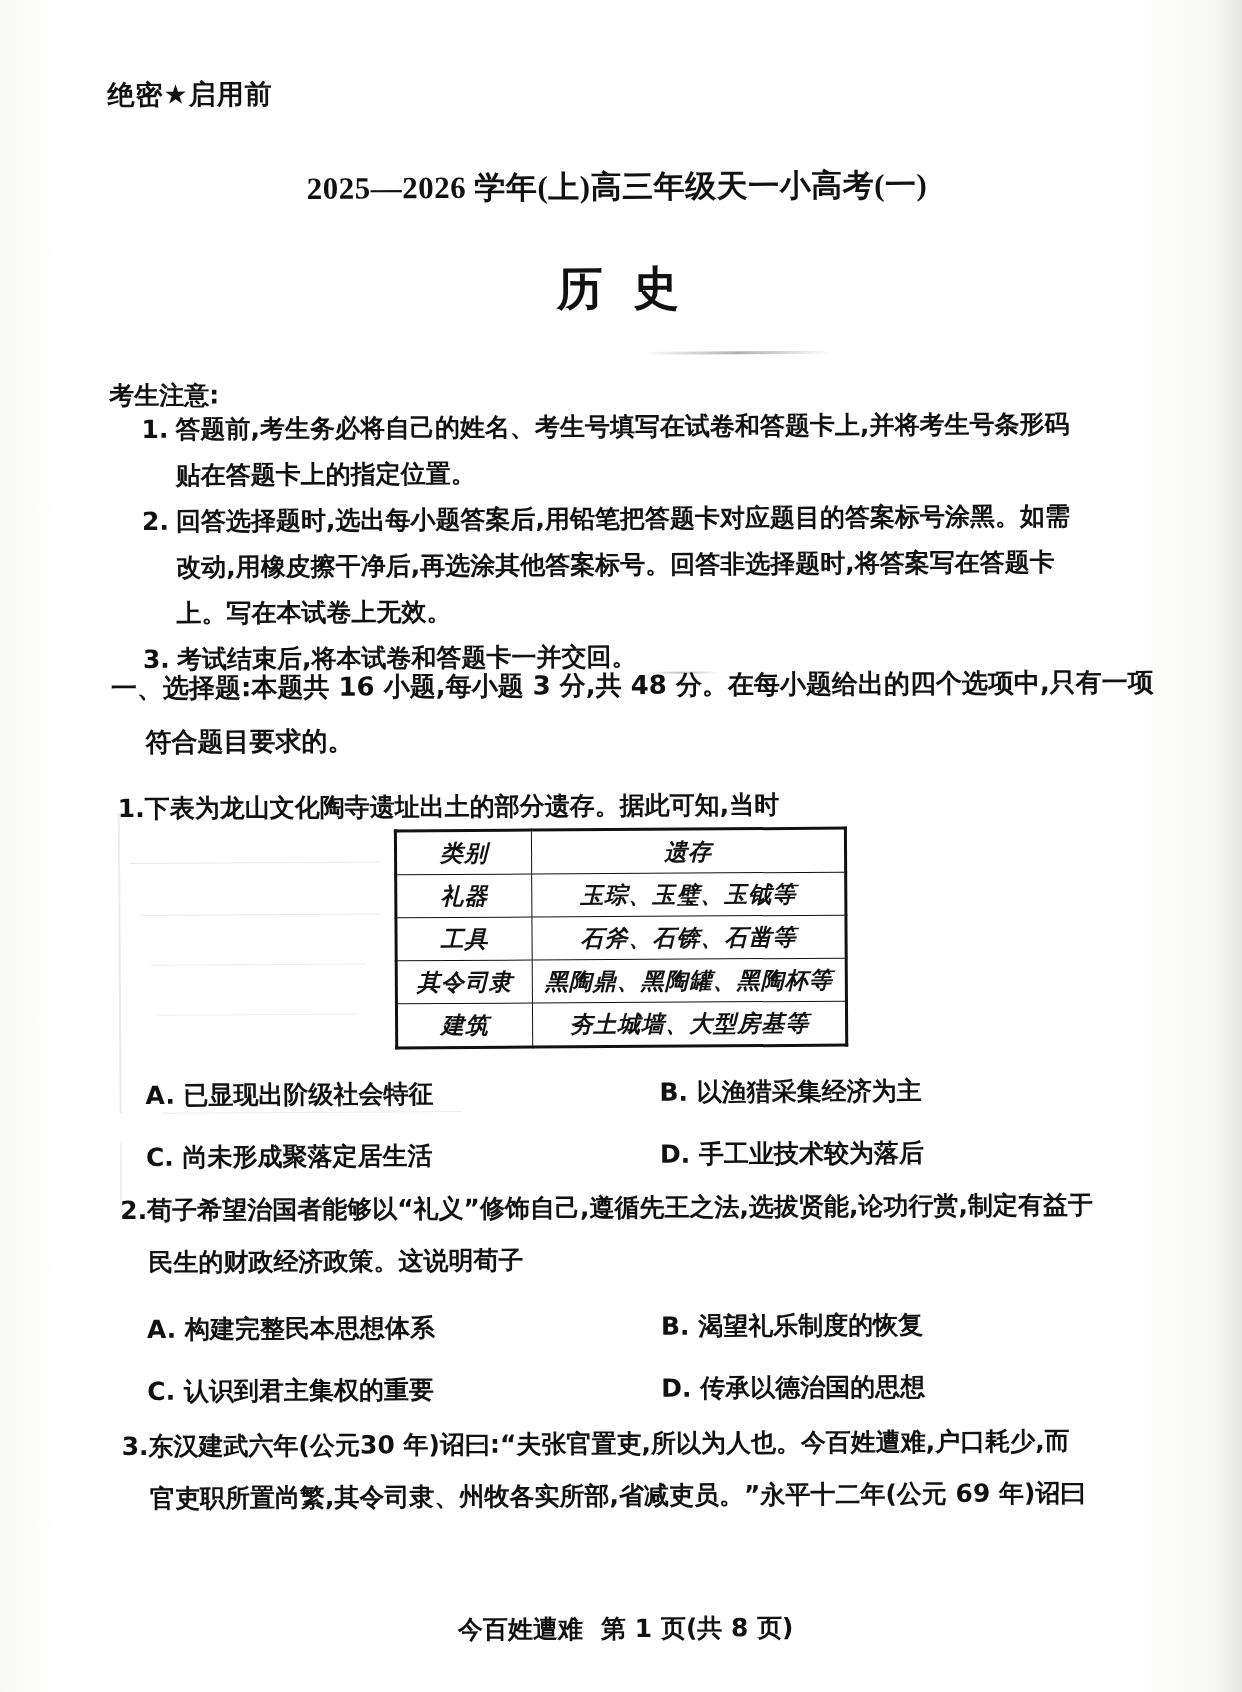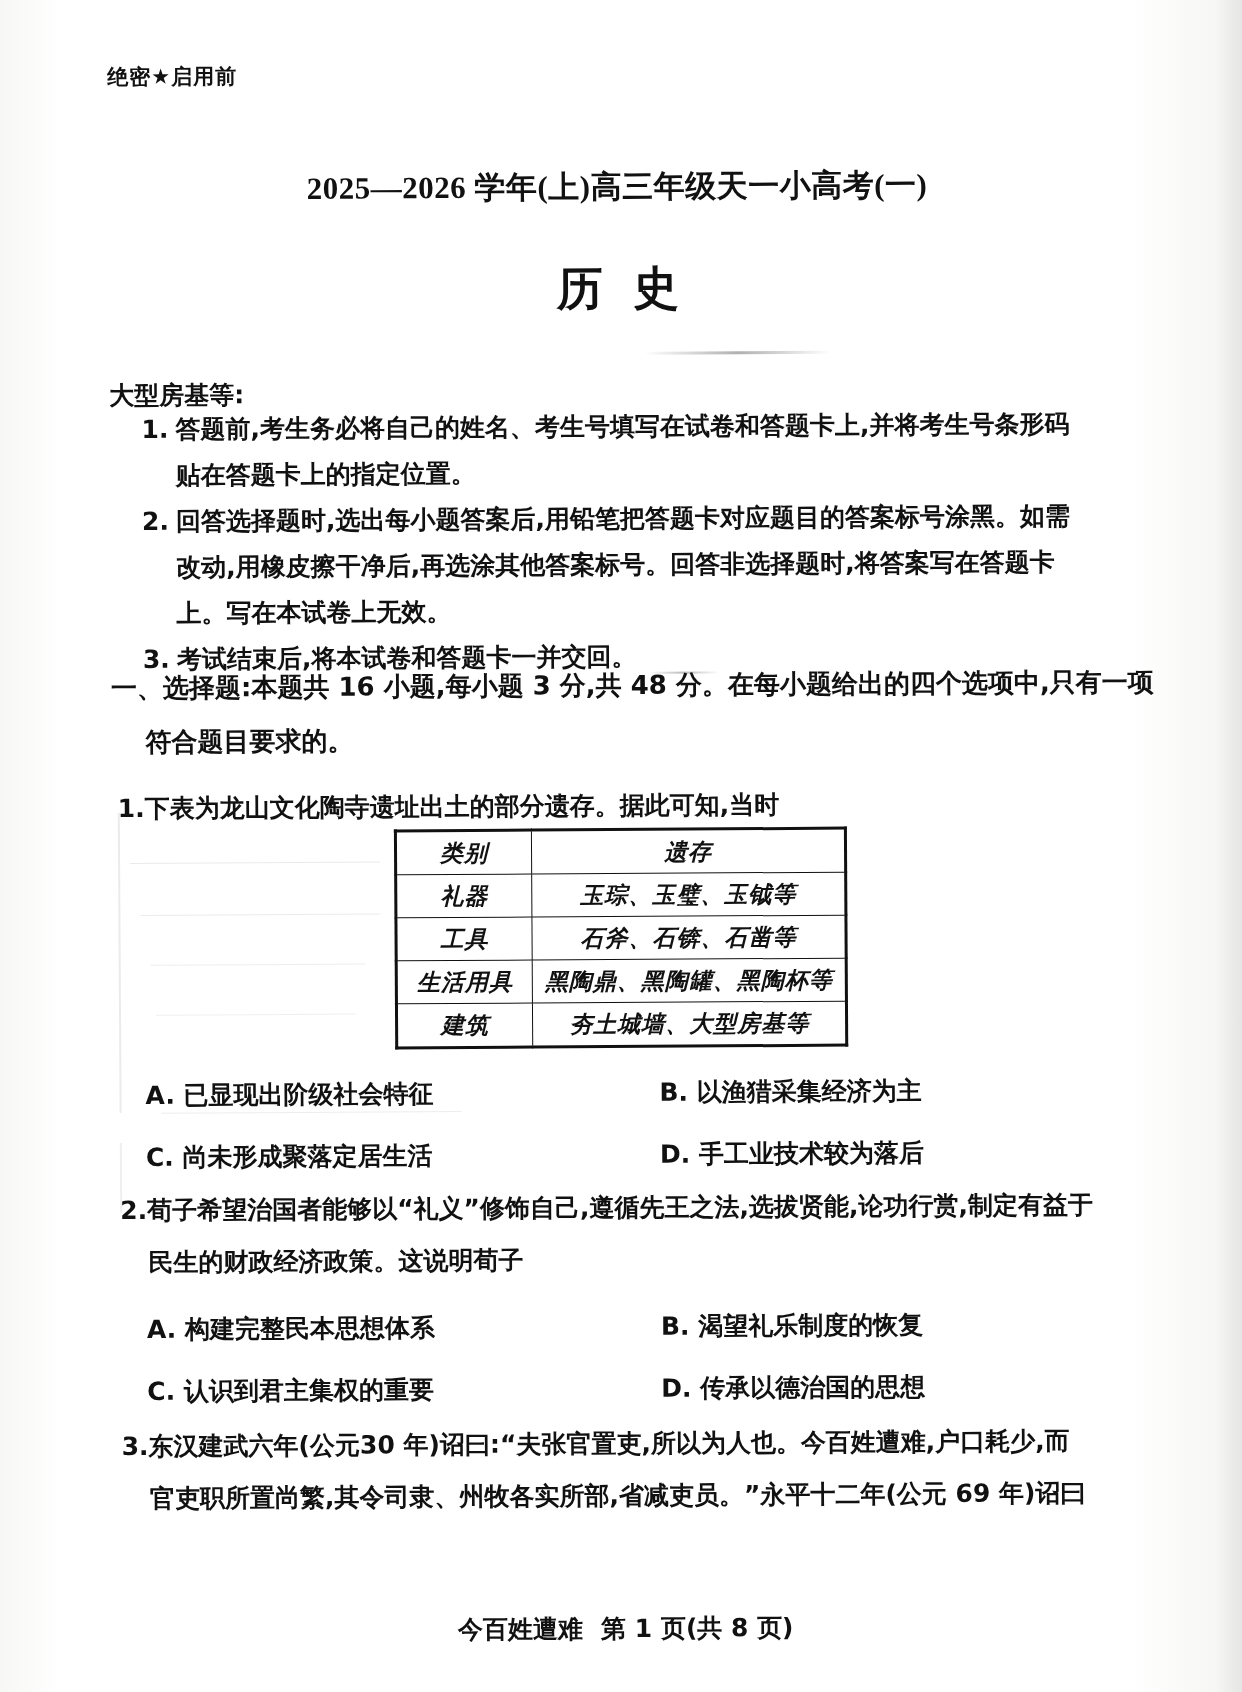--- a/index.html
+++ b/index.html
@@ -21,23 +21,23 @@
   .scan-skew{
     position:absolute;
     left:0;top:0;width:1242px;height:1692px;
     transform:rotate(-0.35deg);
     transform-origin:620px 846px;
   }
   .content{position:absolute;left:0;top:0;width:1242px;height:1692px;}
 
   
   .secret{
-    position:absolute;left:112px;top:60px;
-    font-family:"DejaVu Sans","Liberation Sans",sans-serif;
-    font-weight:700;font-size:21px;letter-spacing:1px;
+    position:absolute;left:112px;top:74px;
+    font-family:"DejaVu Sans","Liberation Sans",sans-serif;
+    font-weight:700;font-size:27px;letter-spacing:1px;
     white-space:nowrap;
   }
   .exam-title{
     position:absolute;left:0;top:166px;width:1242px;
     text-align:center;
     font-size:31px;font-weight:700;letter-spacing:.5px;
     font-family:"Liberation Serif","DejaVu Serif",serif;
     white-space:nowrap;
   }
   .subject{
@@ -161,21 +161,21 @@
     <div class="streak" style="left:155px;top:1012px;width:200px;height:1px;opacity:.4;"></div>
     <div class="streak" style="left:160px;top:1110px;width:300px;height:1px;opacity:.45;"></div>
     <div class="streak" style="left:118px;top:1140px;width:2px;height:70px;opacity:.4;"></div>
 
     <div class="secret">绝密★启用前</div>
     <div class="exam-title">2025—2026 学年(上)高三年级天一小高考(一)</div>
     <div class="subject">历史</div>
     <div class="smudge"></div>
     <div class="smudge2"></div>
 
-    <div class="notice-head">大型房基等:</div>
+    <div class="notice-head">考生注意:</div>
     <div class="notice-list">
 
       <div class="notice-item">
         <span class="notice-num">1.</span>
         <span class="notice-body">
           <span class="ln">答题前,考生务必将自己的姓名、考生号填写在试卷和答题卡上,并将考生号条形码</span>
           <span class="ln">贴在答题卡上的指定位置。</span>
         </span>
       </div>
 
@@ -217,21 +217,21 @@
           </tr>
           <tr>
             <td class="c1">礼器</td>
             <td class="c2">玉琮、玉璧、玉钺等</td>
           </tr>
           <tr>
             <td class="c1">工具</td>
             <td class="c2">石斧、石锛、石凿等</td>
           </tr>
           <tr>
-            <td class="c1">生活用具</td>
+            <td class="c1">其令司隶</td>
             <td class="c2">黑陶鼎、黑陶罐、黑陶杯等</td>
           </tr>
           <tr>
             <td class="c1">建筑</td>
             <td class="c2">夯土城墙、大型房基等</td>
           </tr>
         </tbody>
       </table>
     </div>
 

